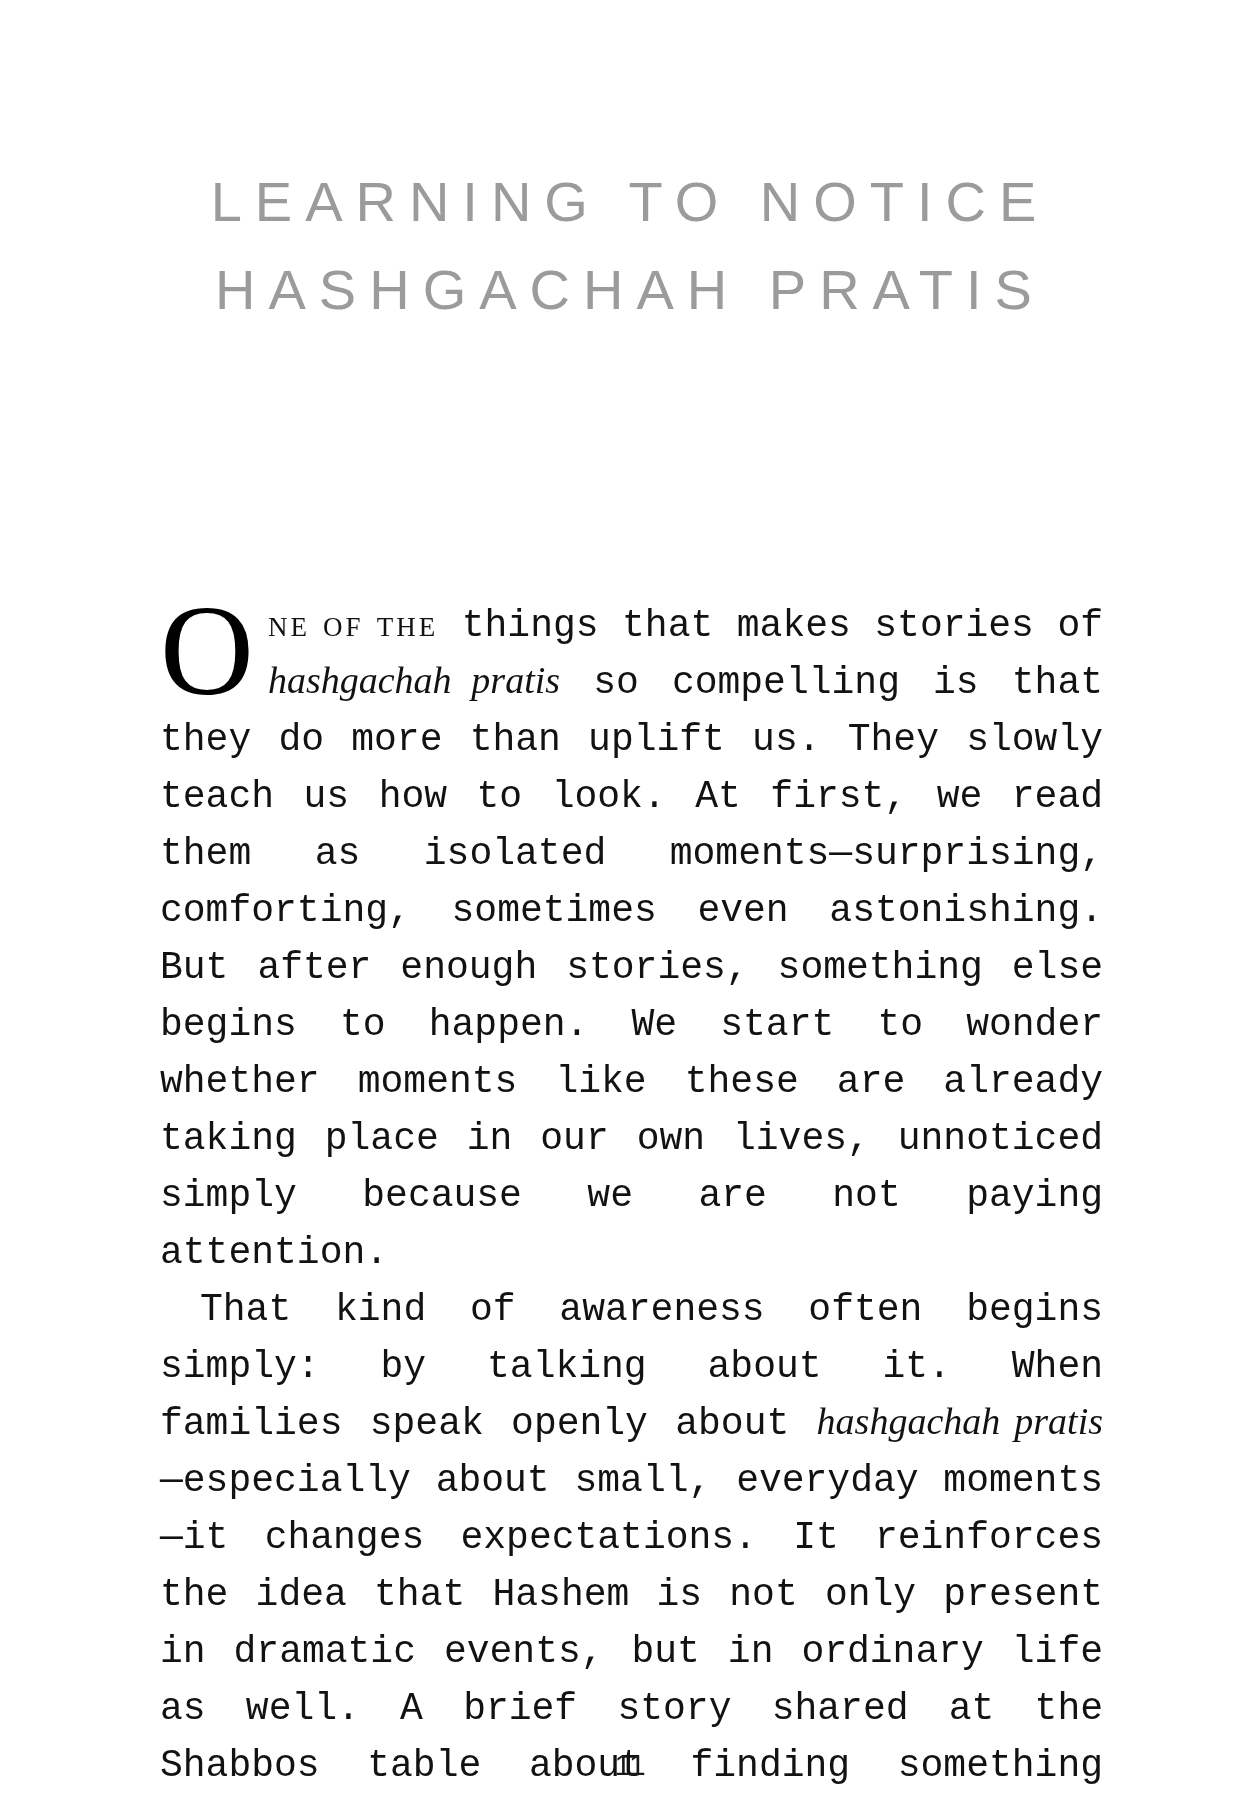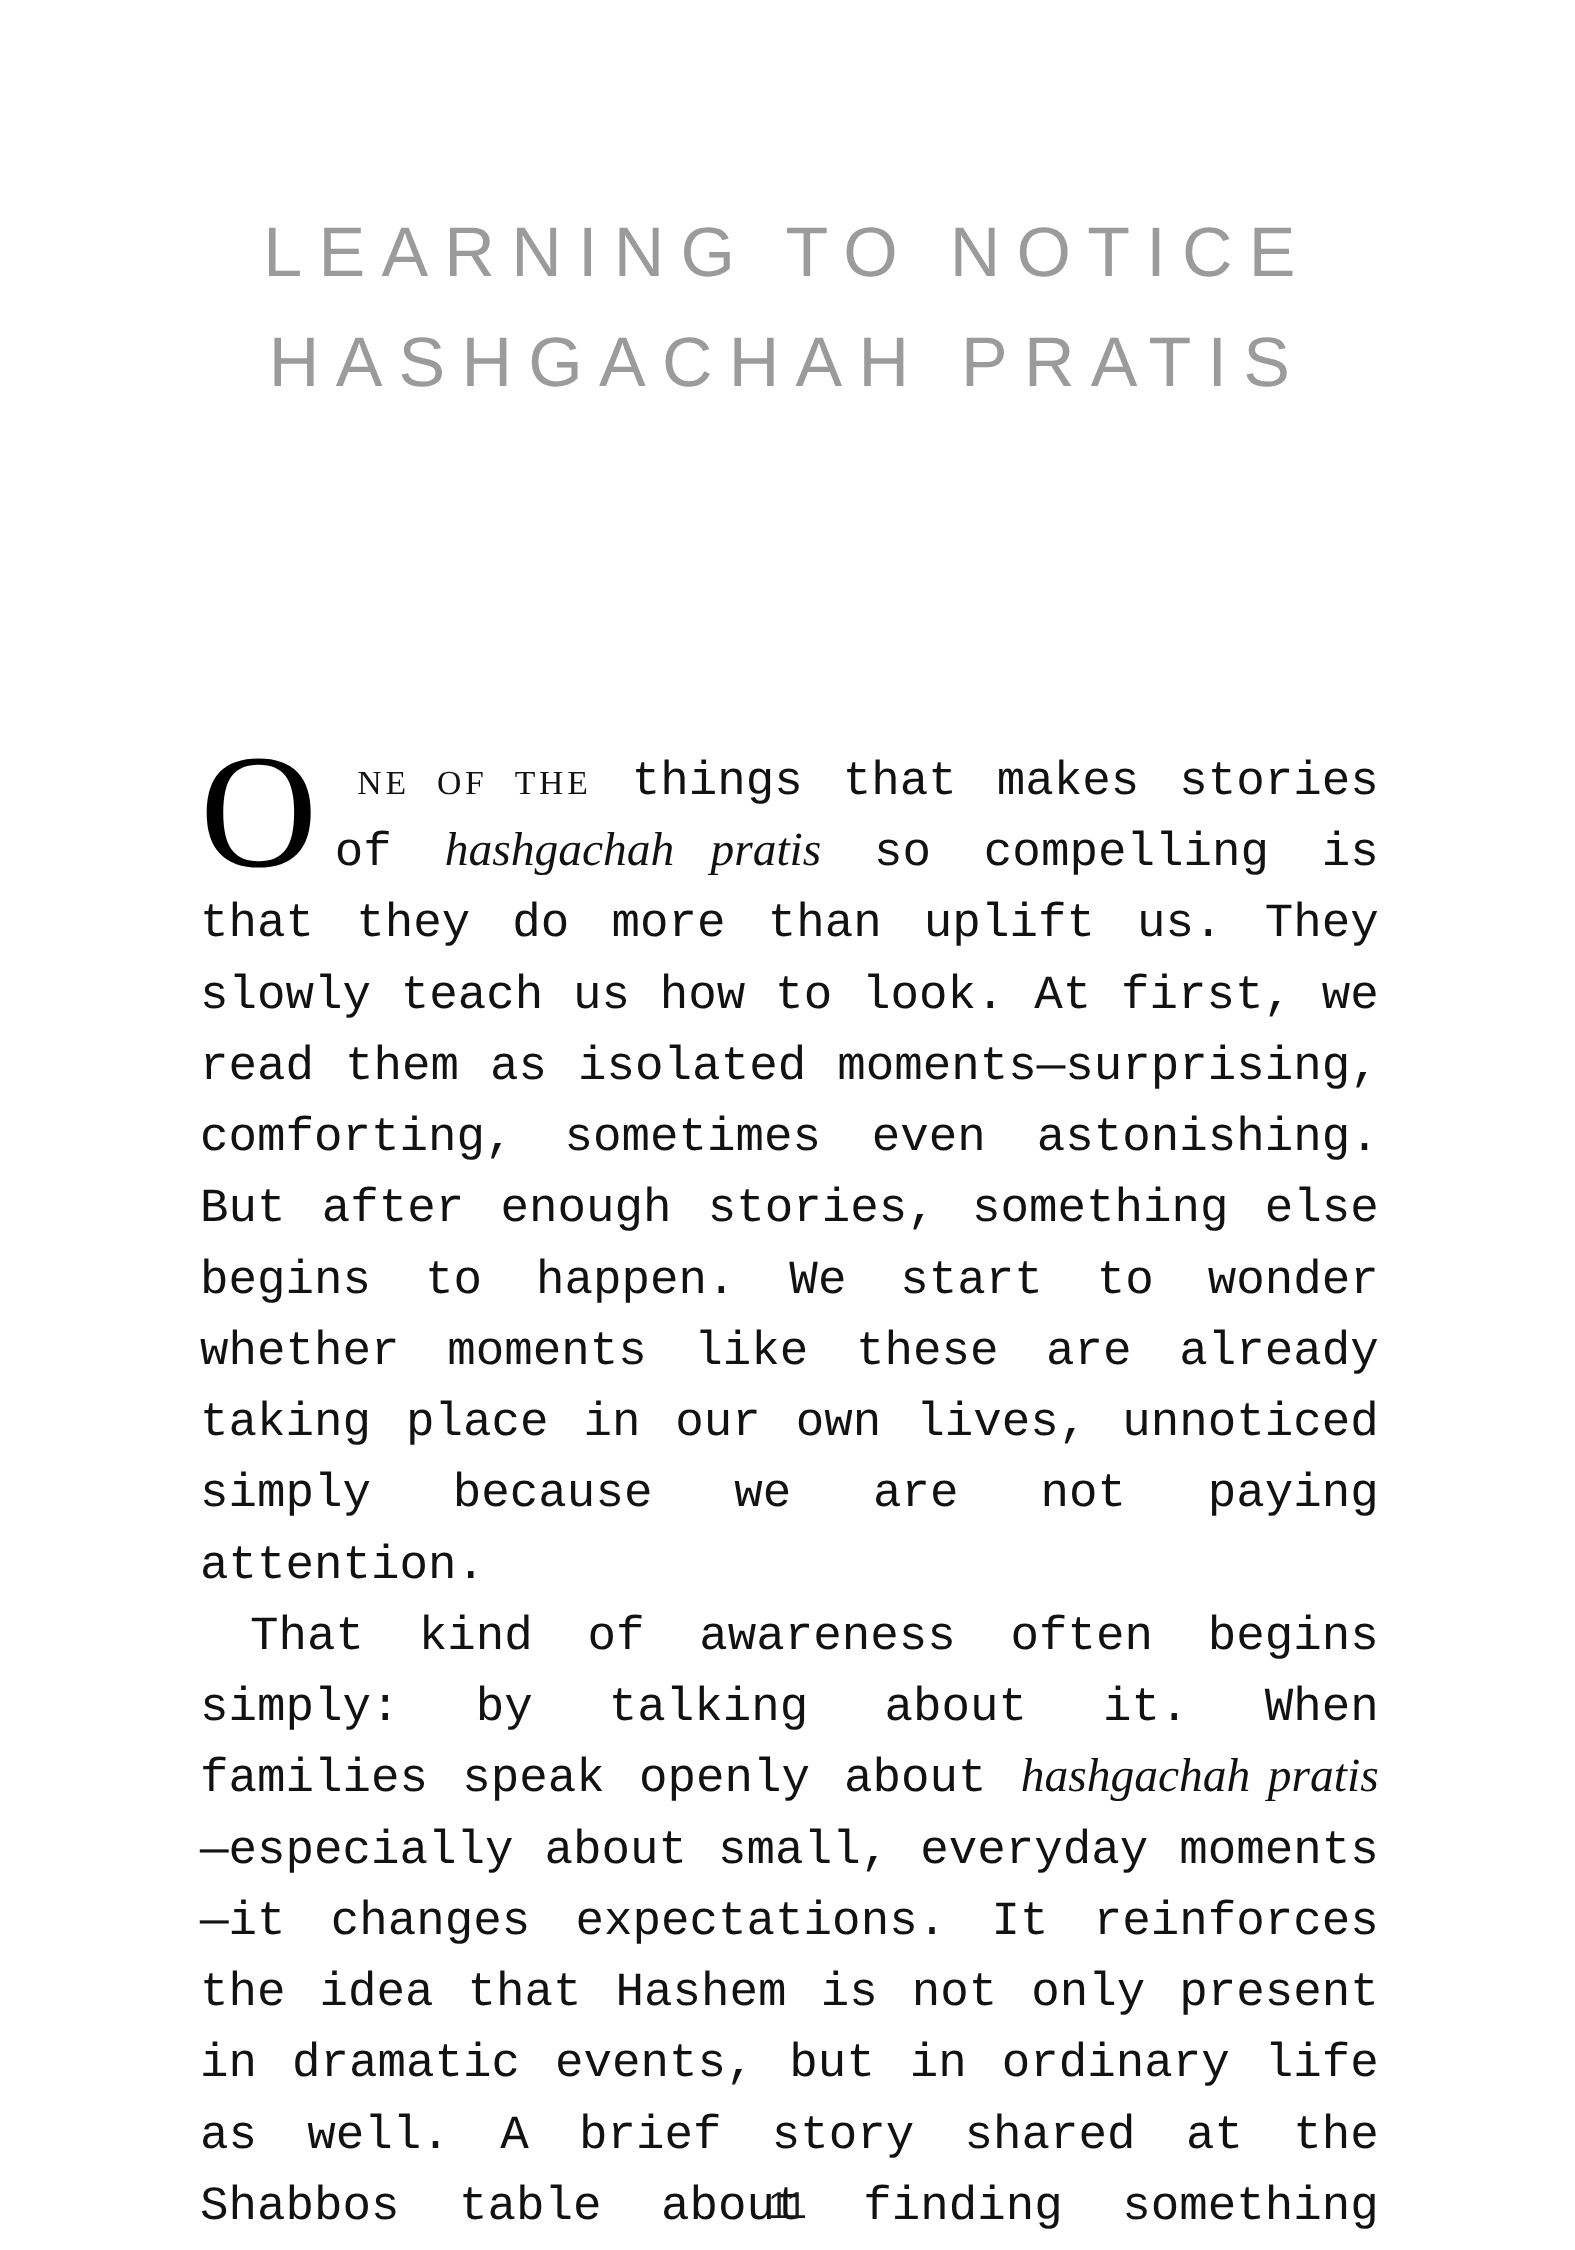--- a/index.html
+++ b/index.html
@@ -38,21 +38,20 @@
     font-size: 130px;
     line-height: 100px;
     padding: 4px 14px 0 0;
     color: #000000;
   }
   .run-normal { font-style: normal; font-family: Liberation Mono, monospace; }
   .run-italic { font-style: italic; }
   .run-smallcaps {
     font-variant: small-caps;
     letter-spacing: 3px;
-    margin-left: 18px;
   }
   .folio {
     position: absolute;
     top: 1748px;
     left: 0;
     width: 100%;
     text-align: center;
     font-family: "Liberation Sans", sans-serif;
     font-size: 30px;
     color: #1a1a1a;

